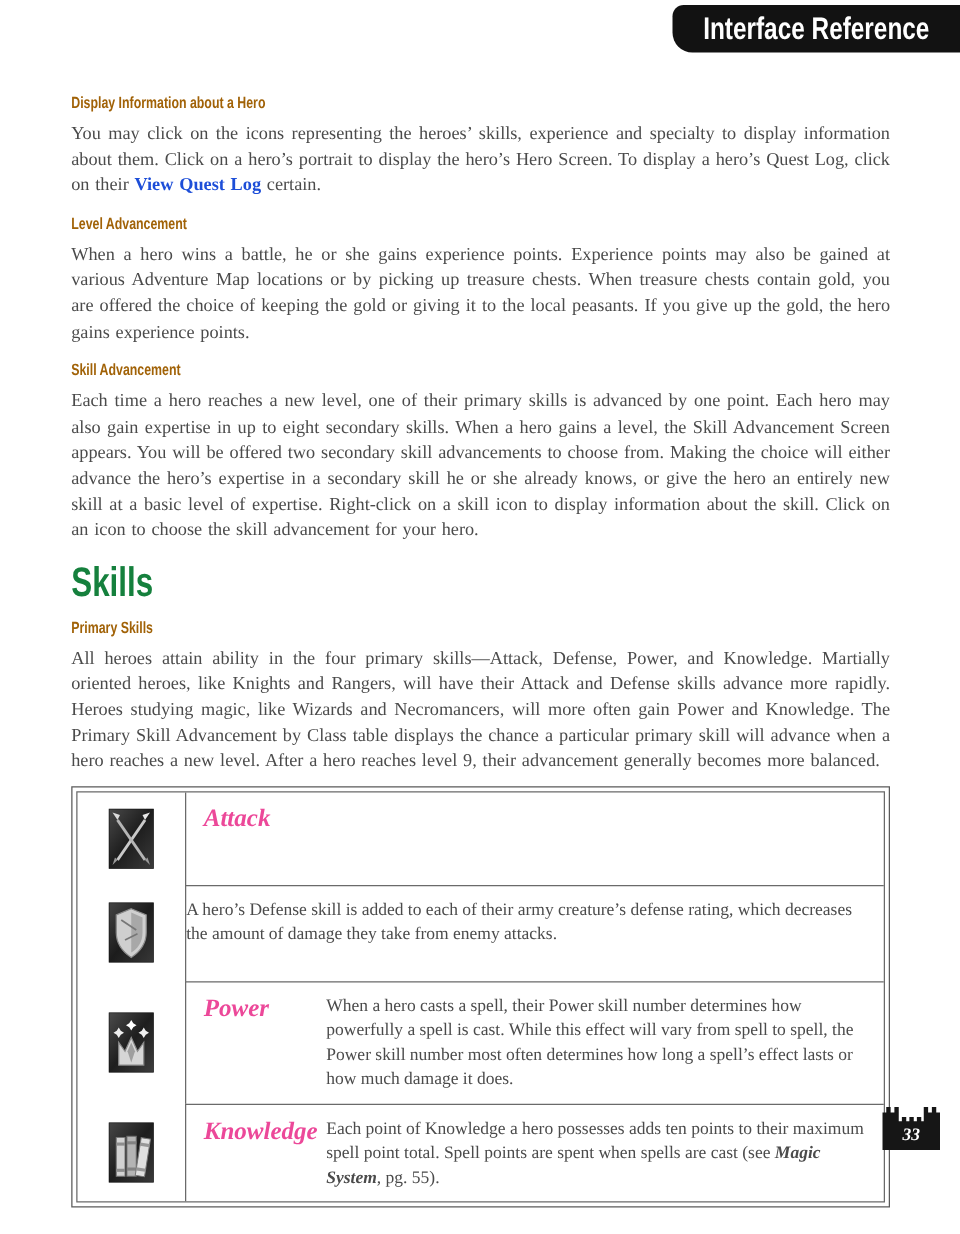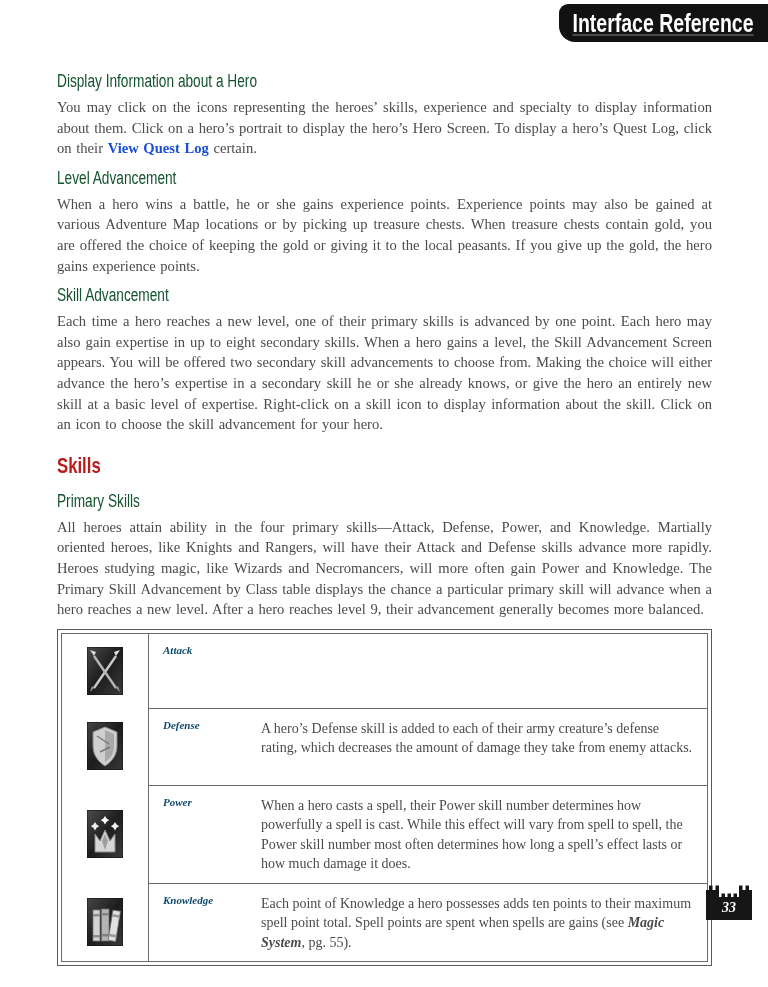--- a/index.html
+++ b/index.html
@@ -7,56 +7,56 @@
     width:768px;height:987px;
     background:#ffffff;
     position:relative;
     font-family:"Liberation Serif", serif;
     color:#4b4b4b;
     overflow:hidden;
   }
   
   .banner{
     position:absolute;top:4px;right:0;
-    width:209px;height:38px;
+    width:230px;height:38px;
     background:#121212;
     border-radius:9px 0 0 16px;
-    display:flex;align-items:center;justify-content:center;text-decoration:underline;
+    display:flex;align-items:center;justify-content:center;
   }
   .banner .cond{
     color:#ffffff;
     font-family:"Liberation Sans", sans-serif;
     font-weight:bold;
     font-size:25px;
     white-space:nowrap;
     display:inline-block;
     transform:scaleX(0.78);
   }
   
   .content{
     position:absolute;top:62px;left:57px;width:655px;
   }
   h2{
     font-family:"Liberation Sans", sans-serif;
-    font-weight:normal;
-    color:#14532d;
-    font-size:18px;line-height:21px;
+    font-weight:bold;
+    color:#a16207;
+    font-size:13px;line-height:21px;
     margin:9px 0 5px 0;
   }
   h2 .cond, h1 .cond{
     display:inline-block;
     transform:scaleX(0.76);
     transform-origin:0 50%;
     white-space:nowrap;
   }
   h1.skills-h{
     font-family:"Liberation Sans", sans-serif;
     font-weight:bold;
-    color:#b91c1c;
-    font-size:22px;line-height:33px;
+    color:#15803d;
+    font-size:33px;line-height:33px;
     margin:14px 0 7px 0;
   }
   p{
     font-size:14.6px;
     line-height:20.6px;
     margin:0 0 9px 0;
     text-align:justify;
     word-spacing:1px;
   }
   p b{color:#1d4ed8;}
@@ -80,21 +80,21 @@
     flex:1;display:flex;
     border-left:1px solid #6a6a6a;
   }
   .srow + .srow .right-cells{
     border-top:1px solid #6a6a6a;
   }
   .name-cell{
     width:112px;flex:0 0 112px;
     padding:10px 6px 8px 14px;
     font-style:italic;font-weight:bold;
-    font-size:11px;color:#0c4a6e;
+    font-size:20px;color:#ec4899;
     box-sizing:border-box;
   }
   .desc-cell{
     flex:1;
     padding:10px 14px 9px 0;
     font-size:14px;line-height:19.5px;
     text-align:left;
   }
   .r-attack{min-height:74px;}
   .r-defense{min-height:77px;}
@@ -173,21 +173,20 @@
                   <stop offset="1" stop-color="#383838"></stop>
               </linearGradient>
             </defs>
             <rect width="36" height="48" fill="url(#bgB)" stroke="#111" stroke-width="1"></rect>
             <path d="M18 5 L30 10 L30 24 C30 34 24 40 18 44 C12 40 6 34 6 24 L6 10 Z" fill="#cfcfcf" stroke="#8a8a8a" stroke-width="1"></path>
             <path d="M18 8 L27 12 L27 24 C27 32 23 37 18 40 Z" fill="#a8a8a8"></path>
             <path d="M10 14 L22 22 M13 30 L23 25" stroke="#777" stroke-width="1.4" fill="none"></path>
           </svg>
         </div>
         <div class="right-cells">
-          <div class="name-cell">Defense</div>
           <div class="desc-cell">A hero’s Defense skill is added to each of their army creature’s defense rating, which decreases the amount of damage they take from enemy attacks.</div>
         </div>
       </div>
 
       <div class="srow r-power">
         <div class="icon-cell">
           <svg class="skillicon" width="36" height="48" viewBox="0 0 36 48">
             <defs>
               <linearGradient id="bgC" x1="0" y1="0" x2="1" y2="1">
                 <stop offset="0" stop-color="#4c4c4c"></stop>
@@ -228,21 +227,21 @@
             <rect x="14.5" y="36" width="7.5" height="2.5" fill="#828282"></rect>
             <g transform="rotate(9 27 28)">
               <rect x="23.5" y="12.5" width="7.5" height="30.5" fill="#e0e0e0" stroke="#777" stroke-width="0.8"></rect>
               <rect x="23.5" y="16.5" width="7.5" height="2.5" fill="#979797"></rect>
               <rect x="23.5" y="36.5" width="7.5" height="2.5" fill="#979797"></rect>
             </g>
           </svg>
         </div>
         <div class="right-cells">
           <div class="name-cell">Knowledge</div>
-          <div class="desc-cell"><span>Each point of Knowledge a hero possesses adds ten points to their maximum spell point total. Spell points are spent when spells are gains (see </span><b><i>Magic System</i></b><span>, pg. 55).</span></div>
+          <div class="desc-cell"><span>Each point of Knowledge a hero possesses adds ten points to their maximum spell point total. Spell points are spent when spells are cast (see </span><b><i>Magic System</i></b><span>, pg. 55).</span></div>
         </div>
       </div>
 
     </div>
   </div>
 </div>
 
 <svg class="castle" viewBox="0 0 50 36">
   <path fill="#161616" d="
     M2,36 L2,6 L5,6 L5,1.5 L8.5,1.5 L8.5,6 L11.5,6 L11.5,1.5 L15,1.5 L15,6 L15,13

